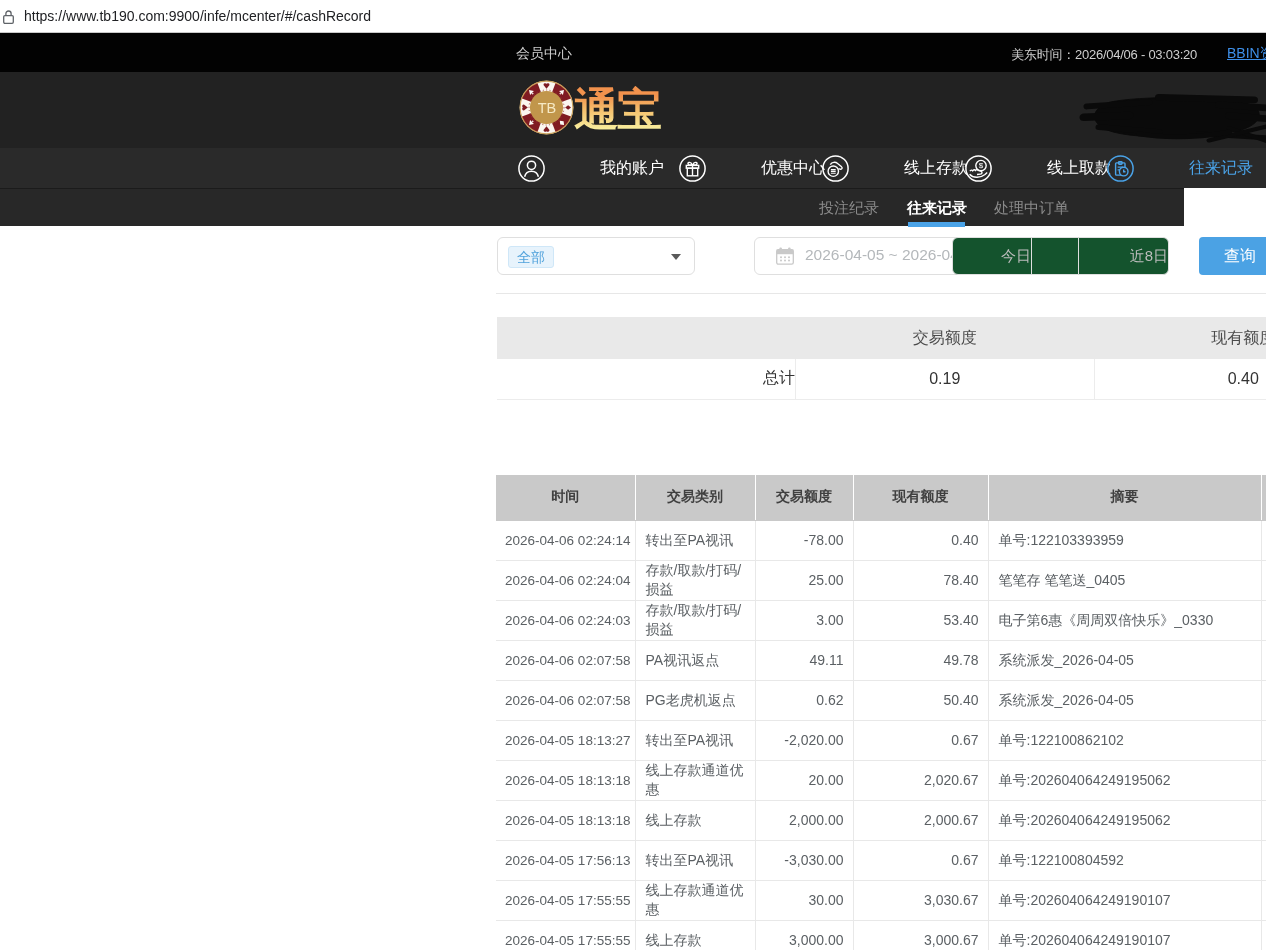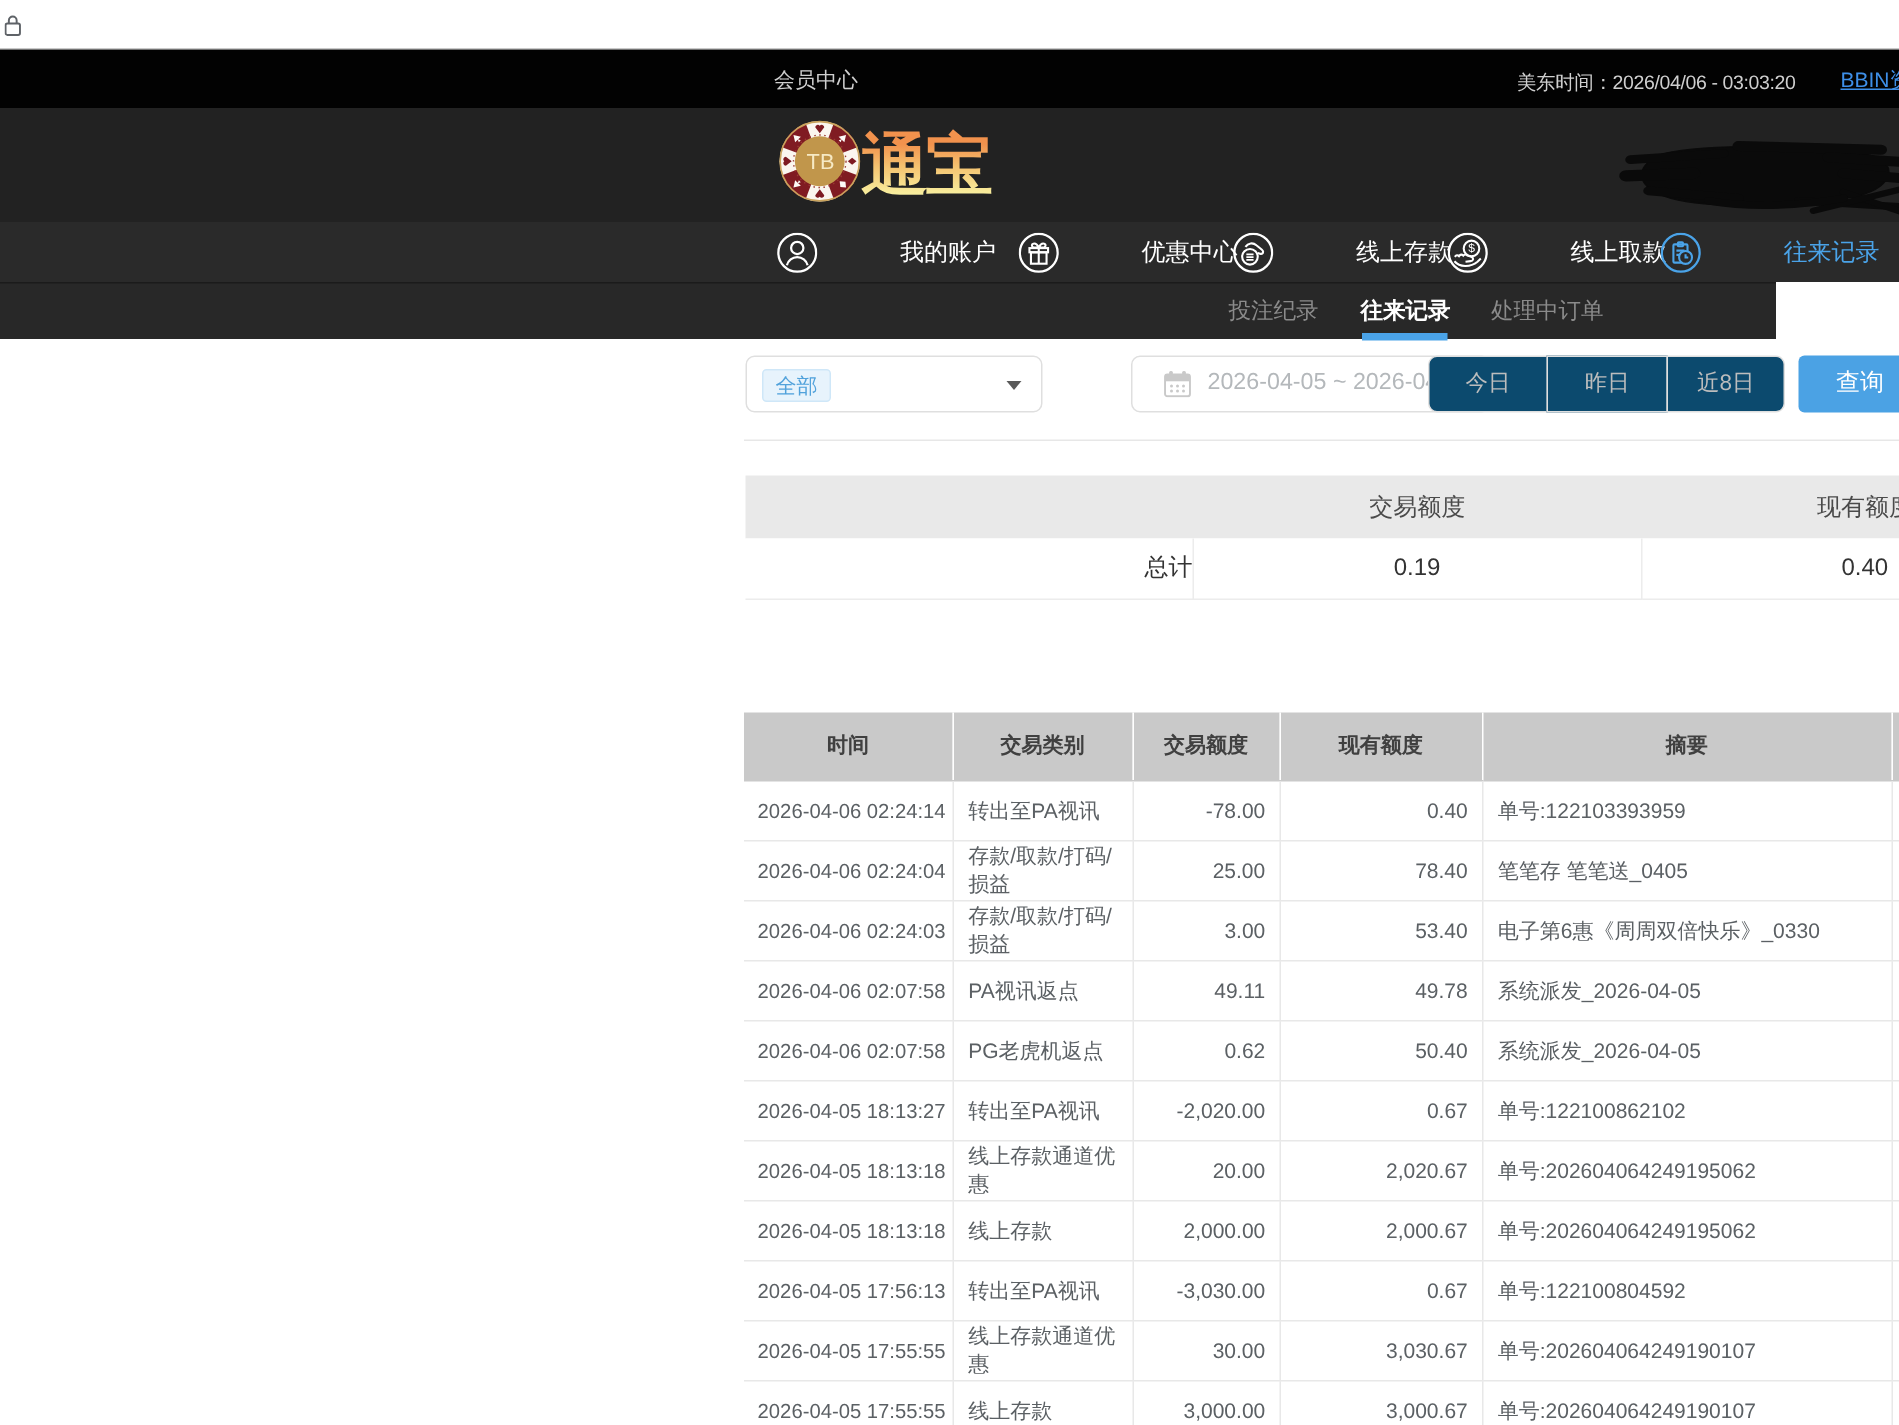--- a/index.html
+++ b/index.html
@@ -41,25 +41,25 @@
 
 .box { position:absolute; border:1px solid #dfdfdf; border-radius:6px; background:#fff; }
 #selbox { left:497px; top:237px; width:198px; height:38px; }
 #seltag { position:absolute; left:10px; top:8px; background:#e7f3fc; border:1px solid #cfe7f8; border-radius:3px;
   color:#51a2db; font-size:14px; height:22px; line-height:20px; padding:0 8px; }
 #selcaret { position:absolute; right:13px; top:16px; width:0; height:0;
   border-left:5px solid transparent; border-right:5px solid transparent; border-top:6px solid #5a5a5a; }
 #datebox { left:706px; top:237px; width:240px; height:38px; color:#9d9d9d;margin-left:48px; }
 #datebox .cal { position:absolute; left:21px; top:9px; }
 #datebox .dtxt { position:absolute; left:50px; top:8px; font-size:15.5px; color:#b4b8bb; }
-.dbtn { position:absolute; top:237px; height:38px; border:1px solid #dfdfdf; background:#0c4a6e;
-  color:#bdbdbd; font-size:15px; text-align:center; line-height:36px; }
+.dbtn { position:absolute; top:237px; height:38px; border:1px solid #dfdfdf; background:#14532d;
+  color:#bdbdbd; font-size:15px; text-align:right; line-height:36px; }
 #btn1 { left:952px; width:80px; border-radius:6px 0 0 6px; }
 #btn2 { left:1031px; width:81px; }
-#btn3 { left:1111px; width:79px; border-radius:0 6px 6px 0; }
+#btn3 { left:1078px; width:91px; border-radius:0 6px 6px 0; }
 #qbtn { position:absolute; left:1199px; top:237px; width:92px; height:38px; background:#4ba2e4;
   border-radius:4px; color:#fff; font-size:16px; text-align:left; line-height:38px; }
 #qbtn span { margin-left:25px; }
 #fdivider { position:absolute; left:496px; top:293px; width:770px; height:1px; background:#e7e7e7; }
 
 
 #sum { position:absolute; left:497px; top:317px; }
 #sum table { border-collapse:collapse; table-layout:fixed; width:896px; }
 #sum td { width:298px; text-align:center; font-size:16px; }
 #sum .h td { background:#e9e9e9; color:#4a4a4a; height:42px; }
@@ -78,20 +78,21 @@
 #dt td:last-child { border-right:none; }
 </style>
 </head>
 <body>
 
 <div id="urlbar">
   <svg class="abs" style="left:3px;top:10px" width="11" height="14" viewBox="0 0 11 14">
     <rect x="0.7" y="5.6" width="9.6" height="7.7" rx="1.2" fill="none" stroke="#5f6368" stroke-width="1.3"></rect>
     <path d="M2.9 5.6 V3.6 a2.6 2.6 0 0 1 5.2 0 V5.6" fill="none" stroke="#5f6368" stroke-width="1.3"></path>
   </svg>
+  <div id="urltext">https://www.tb190.com:9900/infe/mcenter/#/cashRecord</div>
 </div>
 
 <div id="topbar">
   <div class="mc">会员中心</div>
   <div class="tm">美东时间：2026/04/06 - 03:03:20</div>
   <div class="bb">BBIN资讯端下载</div>
 </div>
 
 <div id="header">
   <svg class="abs" style="left:518px;top:8px" width="58" height="56" viewBox="0 0 58 56">

